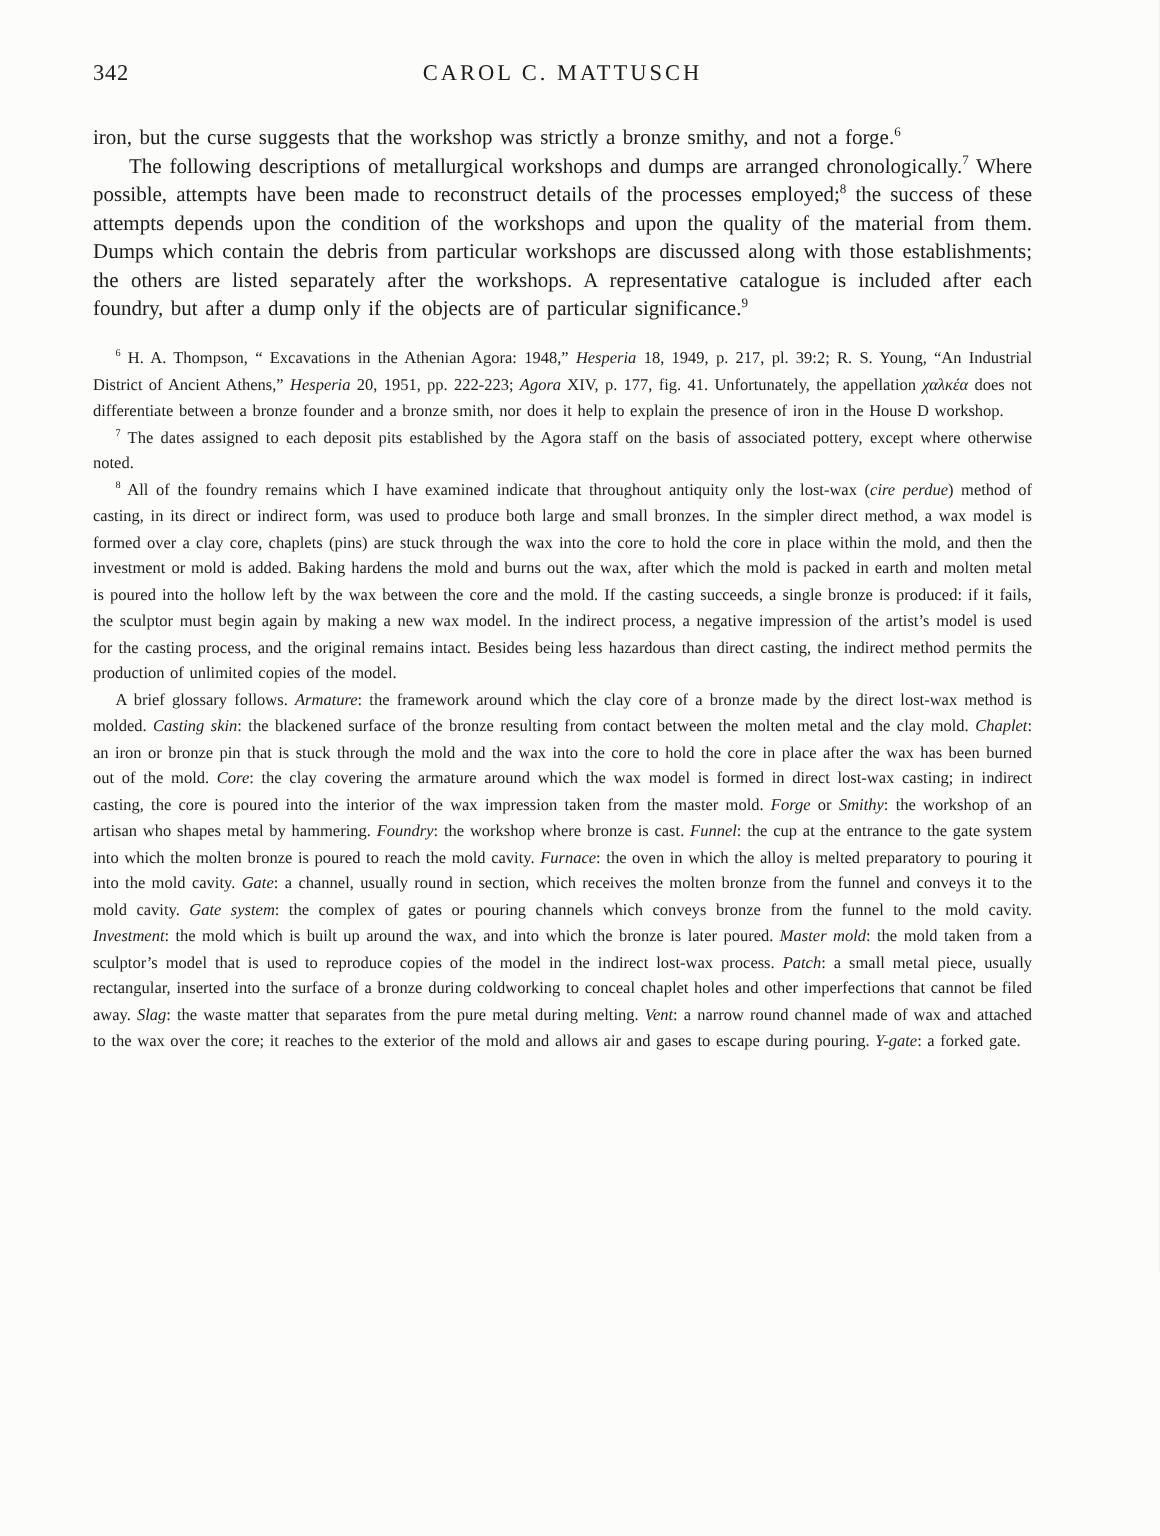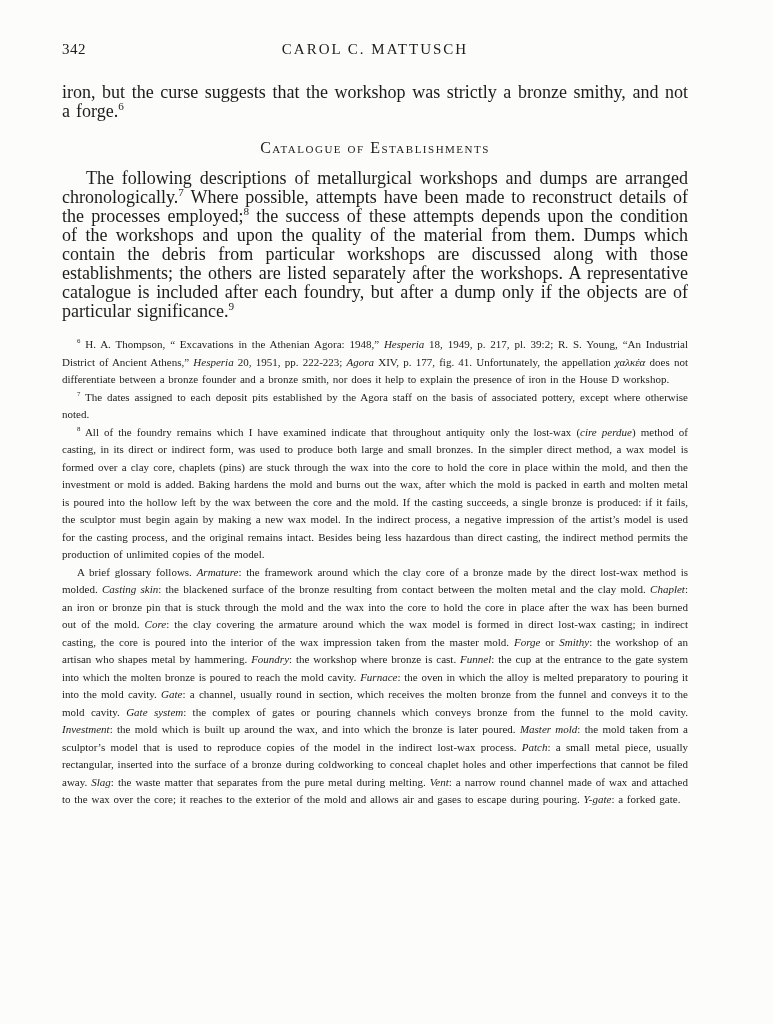--- a/index.html
+++ b/index.html
@@ -27,21 +27,21 @@
     letter-spacing: 2px;
     margin-bottom: 24px;
   }
   .page-number {
     position: absolute;
     left: 0;
     top: 0;
     letter-spacing: 0.5px;
   }
   .body-para {
-    font-size: 18px;
+    font-size: 14px;
     line-height: 19px;
     text-align: justify;
     word-spacing: 1.5px;
     margin: 0;
     text-indent: 24px;
   }
   .no-indent {
     text-indent: 0;
   }
   .section-heading {
@@ -79,21 +79,20 @@
 
 <div class="page">
   <header class="page-header">
     <span class="page-number">342</span>
     <span class="running-head">CAROL C. MATTUSCH</span>
   </header>
 
   <main>
     <p class="body-para no-indent"><span>iron, but the curse suggests that the workshop was strictly a bronze smithy, and not a forge.</span><sup>6</sup></p>
 
-    <h2 class="section-heading">Catalogue of Establishments</h2>
 
     <p class="body-para"><span>The following descriptions of metallurgical workshops and dumps are arranged chronologically.</span><sup>7</sup><span> Where possible, attempts have been made to reconstruct details of the processes employed;</span><sup>8</sup><span> the success of these attempts depends upon the condition of the workshops and upon the quality of the material from them. Dumps which contain the debris from particular workshops are discussed along with those establishments; the others are listed separately after the workshops. A representative catalogue is included after each foundry, but after a dump only if the objects are of particular significance.</span><sup>9</sup></p>
 
     <section class="footnotes">
         <p class="fn-para"><sup>6</sup><span> H. A. Thompson, “ Excavations in the Athenian Agora: 1948,” </span><i>Hesperia</i><span> 18, 1949, p. 217, pl. 39:2; R. S. Young, “An Industrial District of Ancient Athens,” </span><i>Hesperia</i><span> 20, 1951, pp. 222-223; </span><i>Agora</i><span> XIV, p. 177, fig. 41. Unfortunately, the appellation </span><i>χαλκέα</i><span> does not differentiate between a bronze founder and a bronze smith, nor does it help to explain the presence of iron in the House D workshop.</span></p>
         <p class="fn-para"><sup>7</sup><span> The dates assigned to each deposit pits established by the Agora staff on the basis of associated pottery, except where otherwise noted.</span></p>
         <p class="fn-para"><sup>8</sup><span> All of the foundry remains which I have examined indicate that throughout antiquity only the lost-wax (</span><i>cire perdue</i><span>) method of casting, in its direct or indirect form, was used to produce both large and small bronzes. In the simpler direct method, a wax model is formed over a clay core, chaplets (pins) are stuck through the wax into the core to hold the core in place within the mold, and then the investment or mold is added. Baking hardens the mold and burns out the wax, after which the mold is packed in earth and molten metal is poured into the hollow left by the wax between the core and the mold. If the casting succeeds, a single bronze is produced: if it fails, the sculptor must begin again by making a new wax model. In the indirect process, a negative impression of the artist’s model is used for the casting process, and the original remains intact. Besides being less hazardous than direct casting, the indirect method permits the production of unlimited copies of the model.</span></p>
         <p class="fn-para"><span>A brief glossary follows. </span><i>Armature</i><span>: the framework around which the clay core of a bronze made by the direct lost-wax method is molded. </span><i>Casting skin</i><span>: the blackened surface of the bronze resulting from contact between the molten metal and the clay mold. </span><i>Chaplet</i><span>: an iron or bronze pin that is stuck through the mold and the wax into the core to hold the core in place after the wax has been burned out of the mold. </span><i>Core</i><span>: the clay covering the armature around which the wax model is formed in direct lost-wax casting; in indirect casting, the core is poured into the interior of the wax impression taken from the master mold. </span><i>Forge</i><span> or </span><i>Smithy</i><span>: the workshop of an artisan who shapes metal by hammering. </span><i>Foundry</i><span>: the workshop where bronze is cast. </span><i>Funnel</i><span>: the cup at the entrance to the gate system into which the molten bronze is poured to reach the mold cavity. </span><i>Furnace</i><span>: the oven in which the alloy is melted preparatory to pouring it into the mold cavity. </span><i>Gate</i><span>: a channel, usually round in section, which receives the molten bronze from the funnel and conveys it to the mold cavity. </span><i>Gate system</i><span>: the complex of gates or pouring channels which conveys bronze from the funnel to the mold cavity. </span><i>Investment</i><span>: the mold which is built up around the wax, and into which the bronze is later poured. </span><i>Master mold</i><span>: the mold taken from a sculptor’s model that is used to reproduce copies of the model in the indirect lost-wax process. </span><i>Patch</i><span>: a small metal piece, usually rectangular, inserted into the surface of a bronze during coldworking to conceal chaplet holes and other imperfections that cannot be filed away. </span><i>Slag</i><span>: the waste matter that separates from the pure metal during melting. </span><i>Vent</i><span>: a narrow round channel made of wax and attached to the wax over the core; it reaches to the exterior of the mold and allows air and gases to escape during pouring. </span><i>Y-gate</i><span>: a forked gate.</span></p>
       </section>
   </main>

